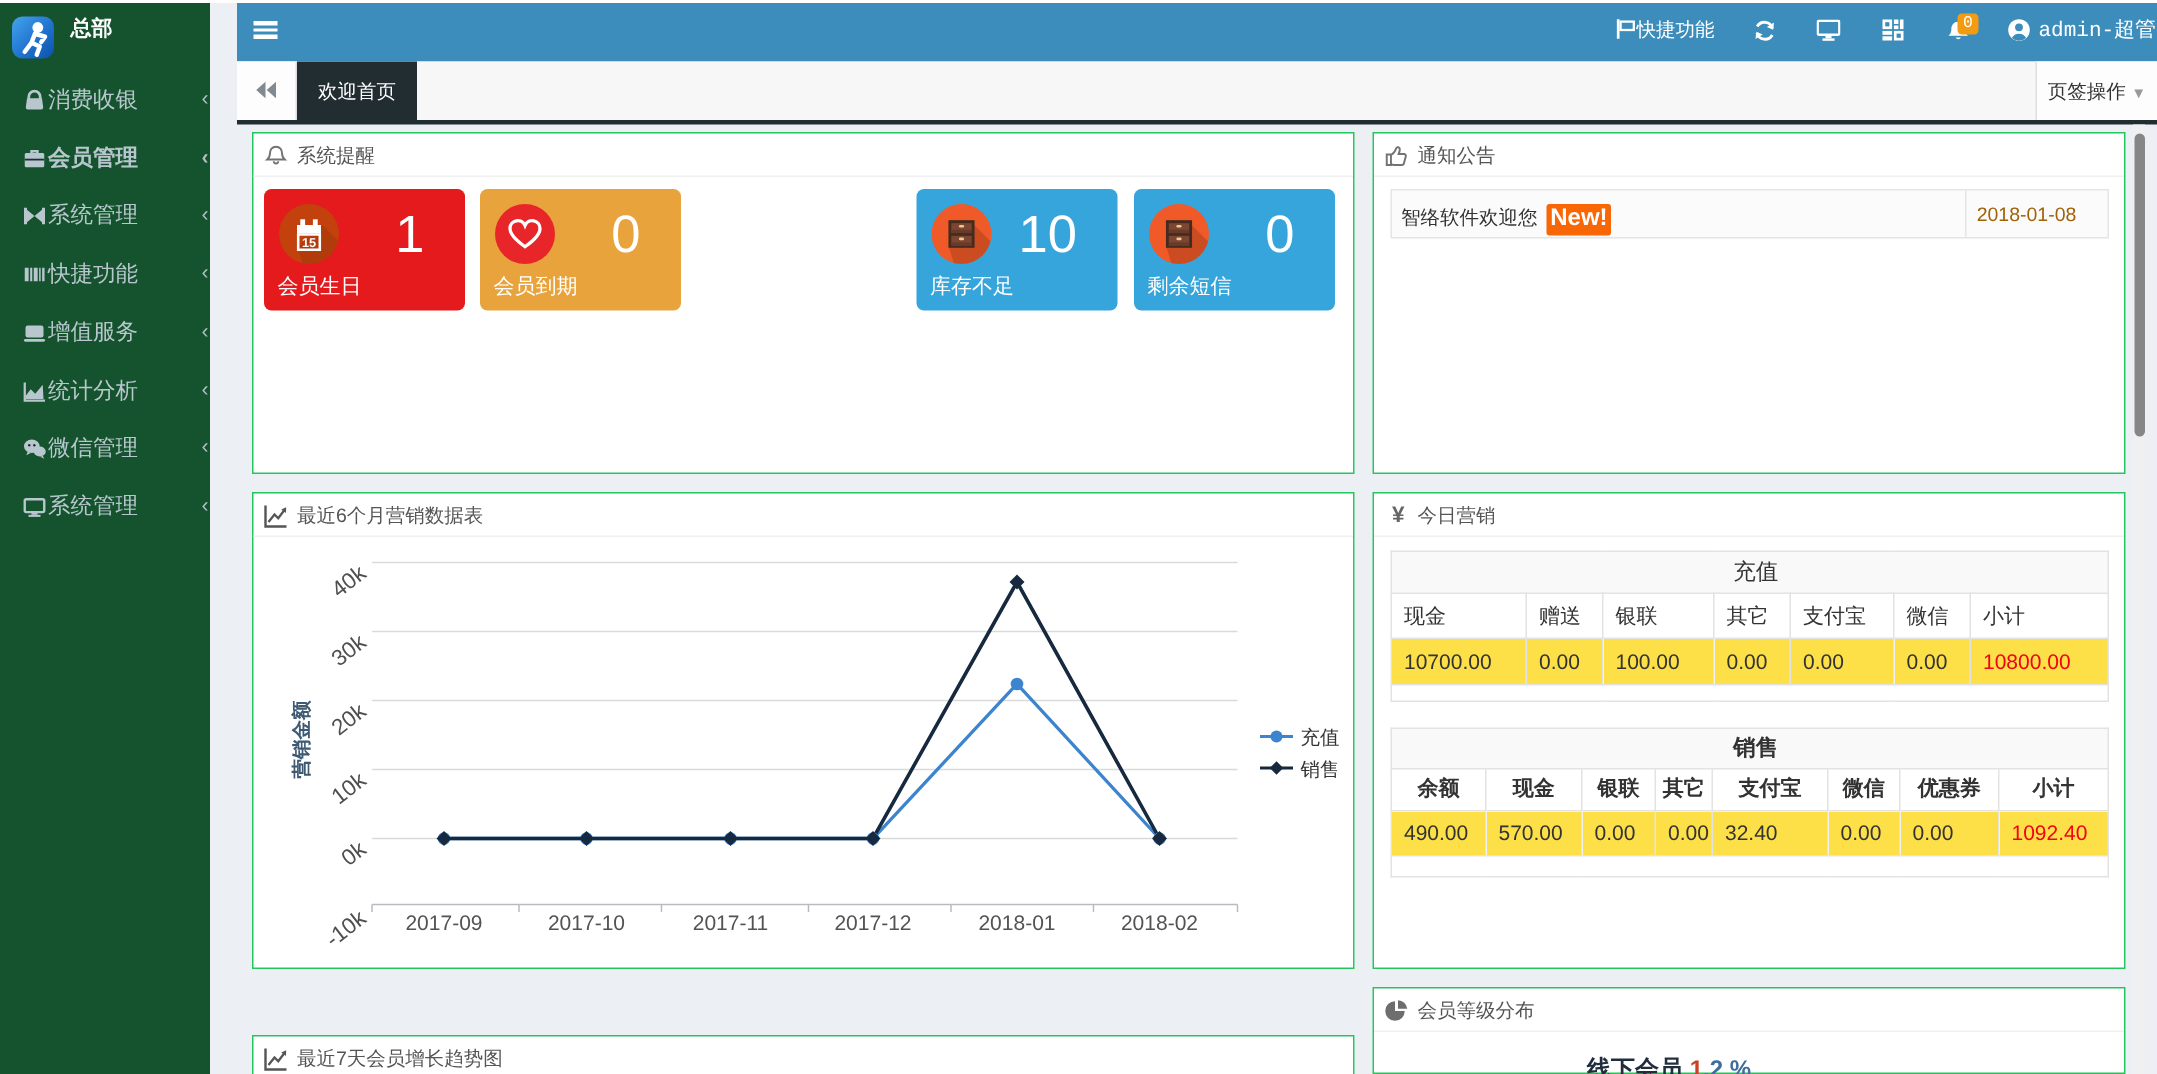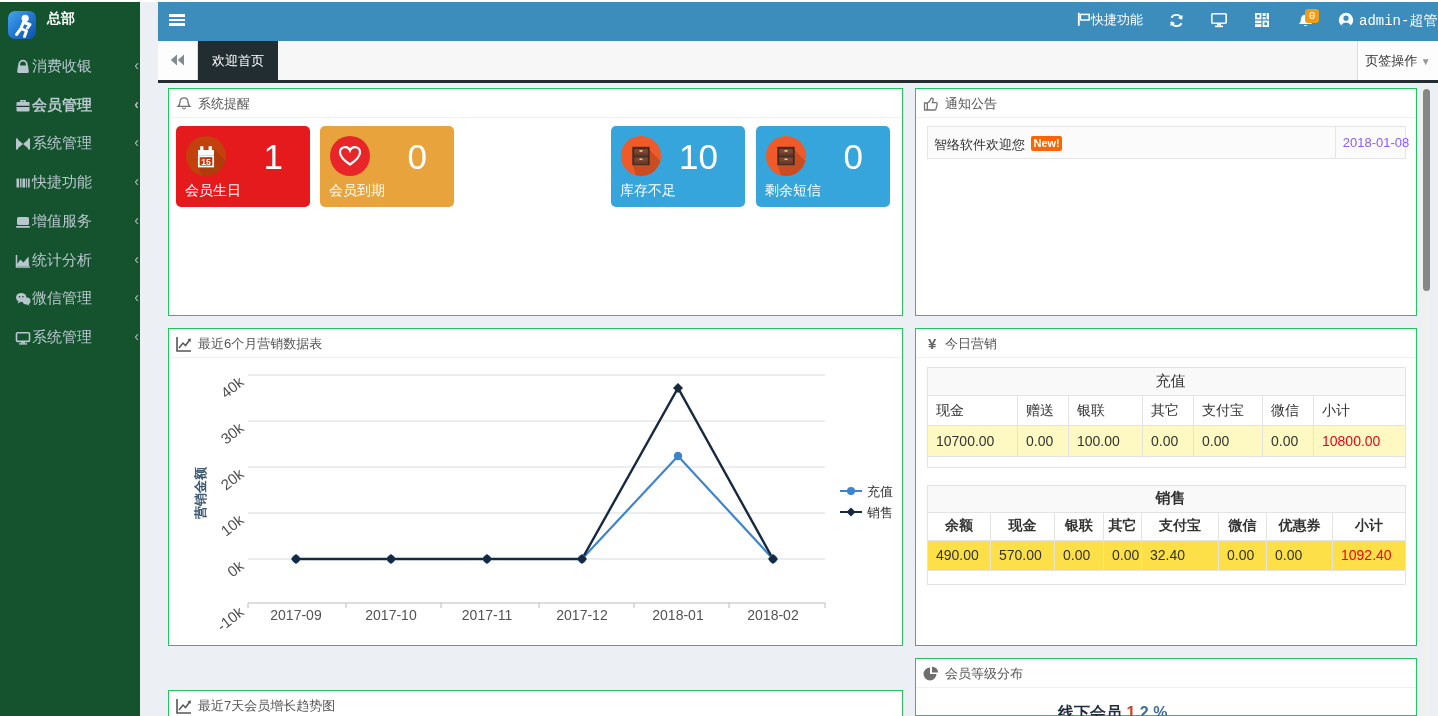--- a/index.html
+++ b/index.html
@@ -372,22 +372,22 @@
 
 <div class="panel" id="pR1" style="left:915px; top:88px; width:502px; height:228px;">
   <div class="phead">
     <svg class="hico" viewBox="0 0 16 16">
         <path d="M1.5 7 h2.8 v7 h-2.8 Z M4.3 13.2 c0.5 0.5 1 0.8 1.8 0.8 h5.4 c0.8 0 1.4-0.5 1.5-1.2 l1.2-4.6 c0.2-0.8-0.4-1.5-1.2-1.5 h-3.6 c0 0 0.8-1.8 0.8-3.2 c0-1.4-1.9-1.9-2.4-0.6 c-0.5 1.3-1.3 3.3-3.5 4.3" fill="none" stroke="#737373" stroke-width="1.3"></path>
       </svg>
     <span class="htxt">通知公告</span>
   </div>
   <div class="abs" style="left:11px; top:37px; width:479px; height:33px; background:#fbfbfb; border:1px solid #e5e5e5;">
     <span class="abs" style="left:6px; top:9px; font-size:13px; color:#333;">智络软件欢迎您</span>
-    <span class="abs" style="left:103px; top:9px; background:#f86606; color:#fff; font-size:11px; font-weight:bold; padding:1px 2.5px 2px; border-radius:2px;">New!</span>
-    <span class="abs" style="left:407px; top:0; width:81px; height:31px; border-left:1px solid #e5e5e5; font-size:13px; color:#8b5cf6; text-align:center; line-height:31px;">2018-01-08</span>
+    <span class="abs" style="left:103px; top:9px; background:#f86606; color:#fff; font-size:16px; font-weight:bold; padding:1px 2.5px 2px; border-radius:2px;">New!</span>
+    <span class="abs" style="left:382px; top:0; width:81px; height:31px; border-left:1px solid #e5e5e5; font-size:13px; color:#a16207; text-align:center; line-height:31px;">2018-01-08</span>
   </div>
 </div>
 
 <div class="panel" id="pR2" style="left:915px; top:327.5px; width:502px; height:318.5px;">
   <div class="phead">
     <span class="hico" style="font-size:15px; font-weight:bold; color:#666; top:6px; left:12px;">¥</span>
     <span class="htxt">今日营销</span>
   </div>
   <table class="zt abs" style="left:11px; top:38.5px;">
     <colgroup>
@@ -405,21 +405,21 @@
         </tr>
     <tr style="height:30px;">
           <td>现金</td>
           <td>赠送</td>
           <td>银联</td>
           <td>其它</td>
           <td>支付宝</td>
           <td>微信</td>
           <td>小计</td>
         </tr>
-    <tr style="height:31px; background:#fef9c3;">
+    <tr style="height:31px; background:#fde047;">
           <td>10700.00</td>
           <td>0.00</td>
           <td>100.00</td>
           <td>0.00</td>
           <td>0.00</td>
           <td>0.00</td>
           <td class="red">10800.00</td>
         </tr>
     <tr style="height:11px;">
           <td colspan="7"></td>

